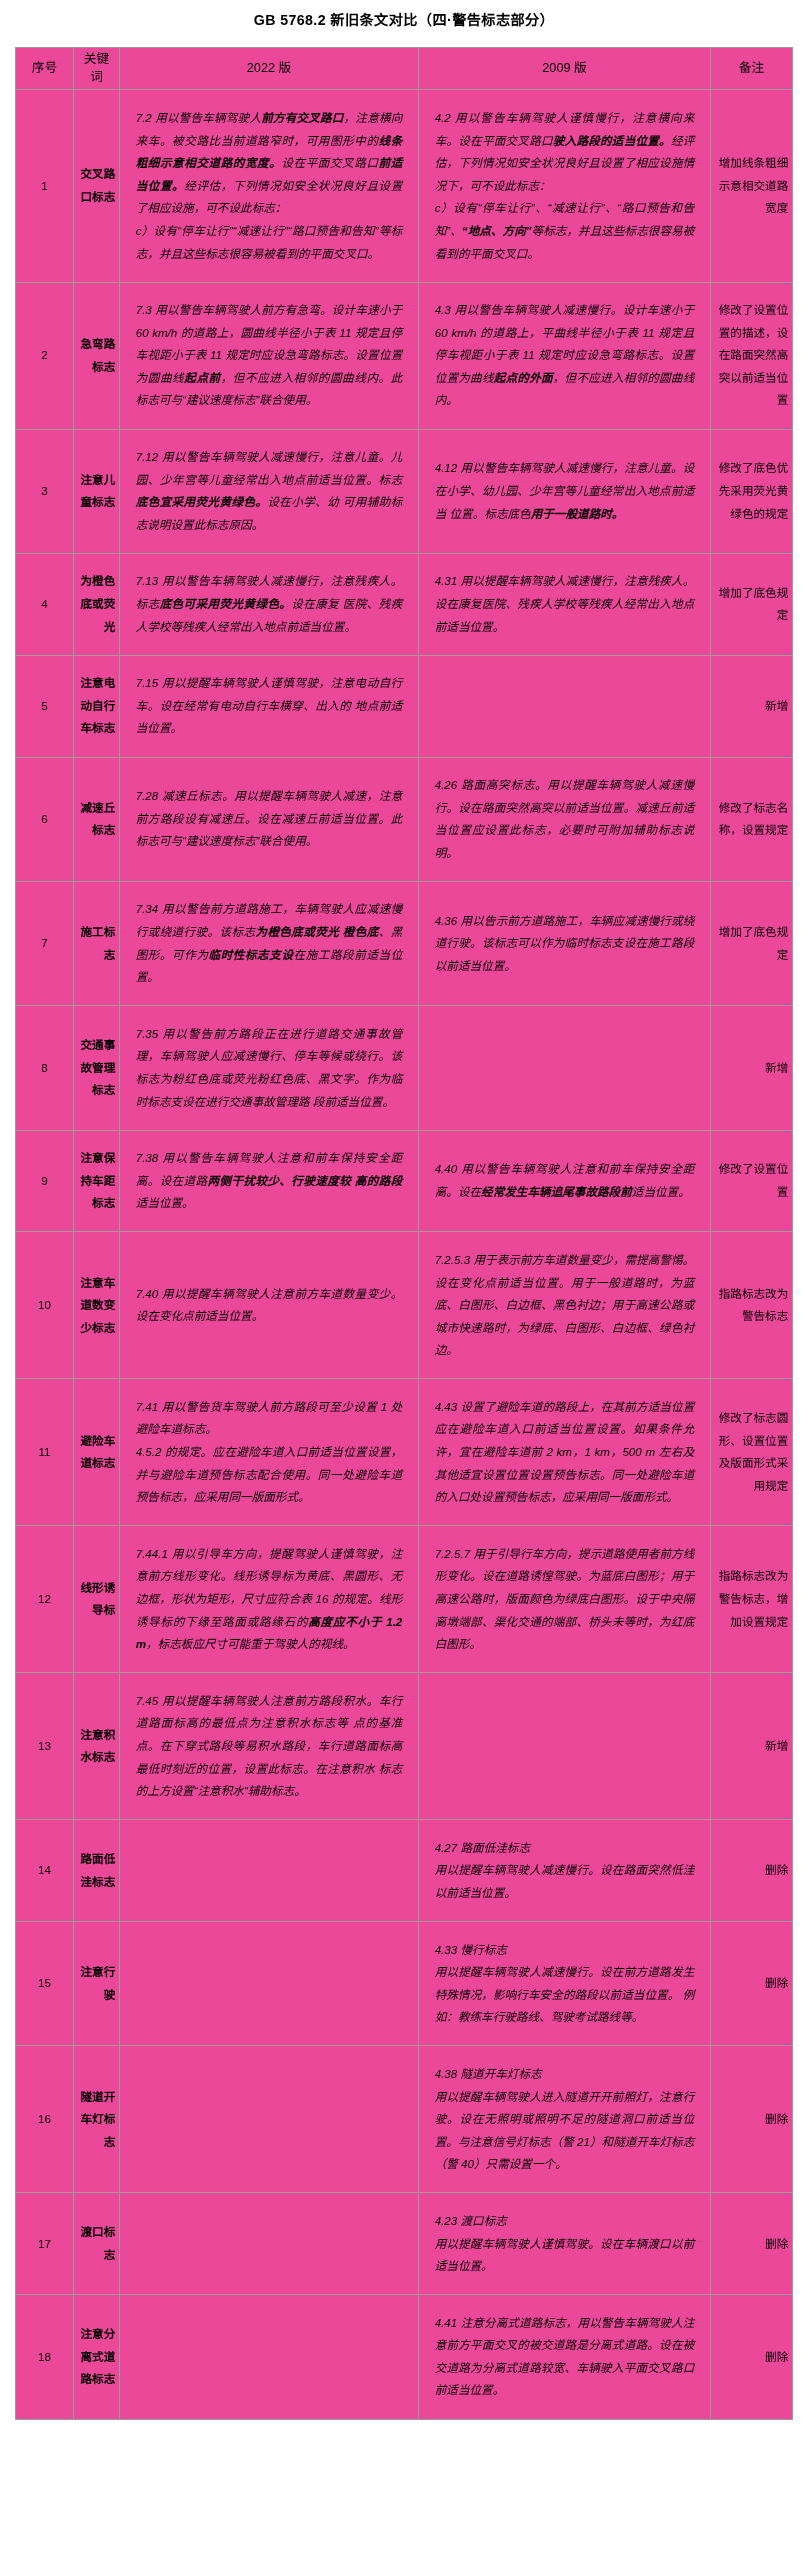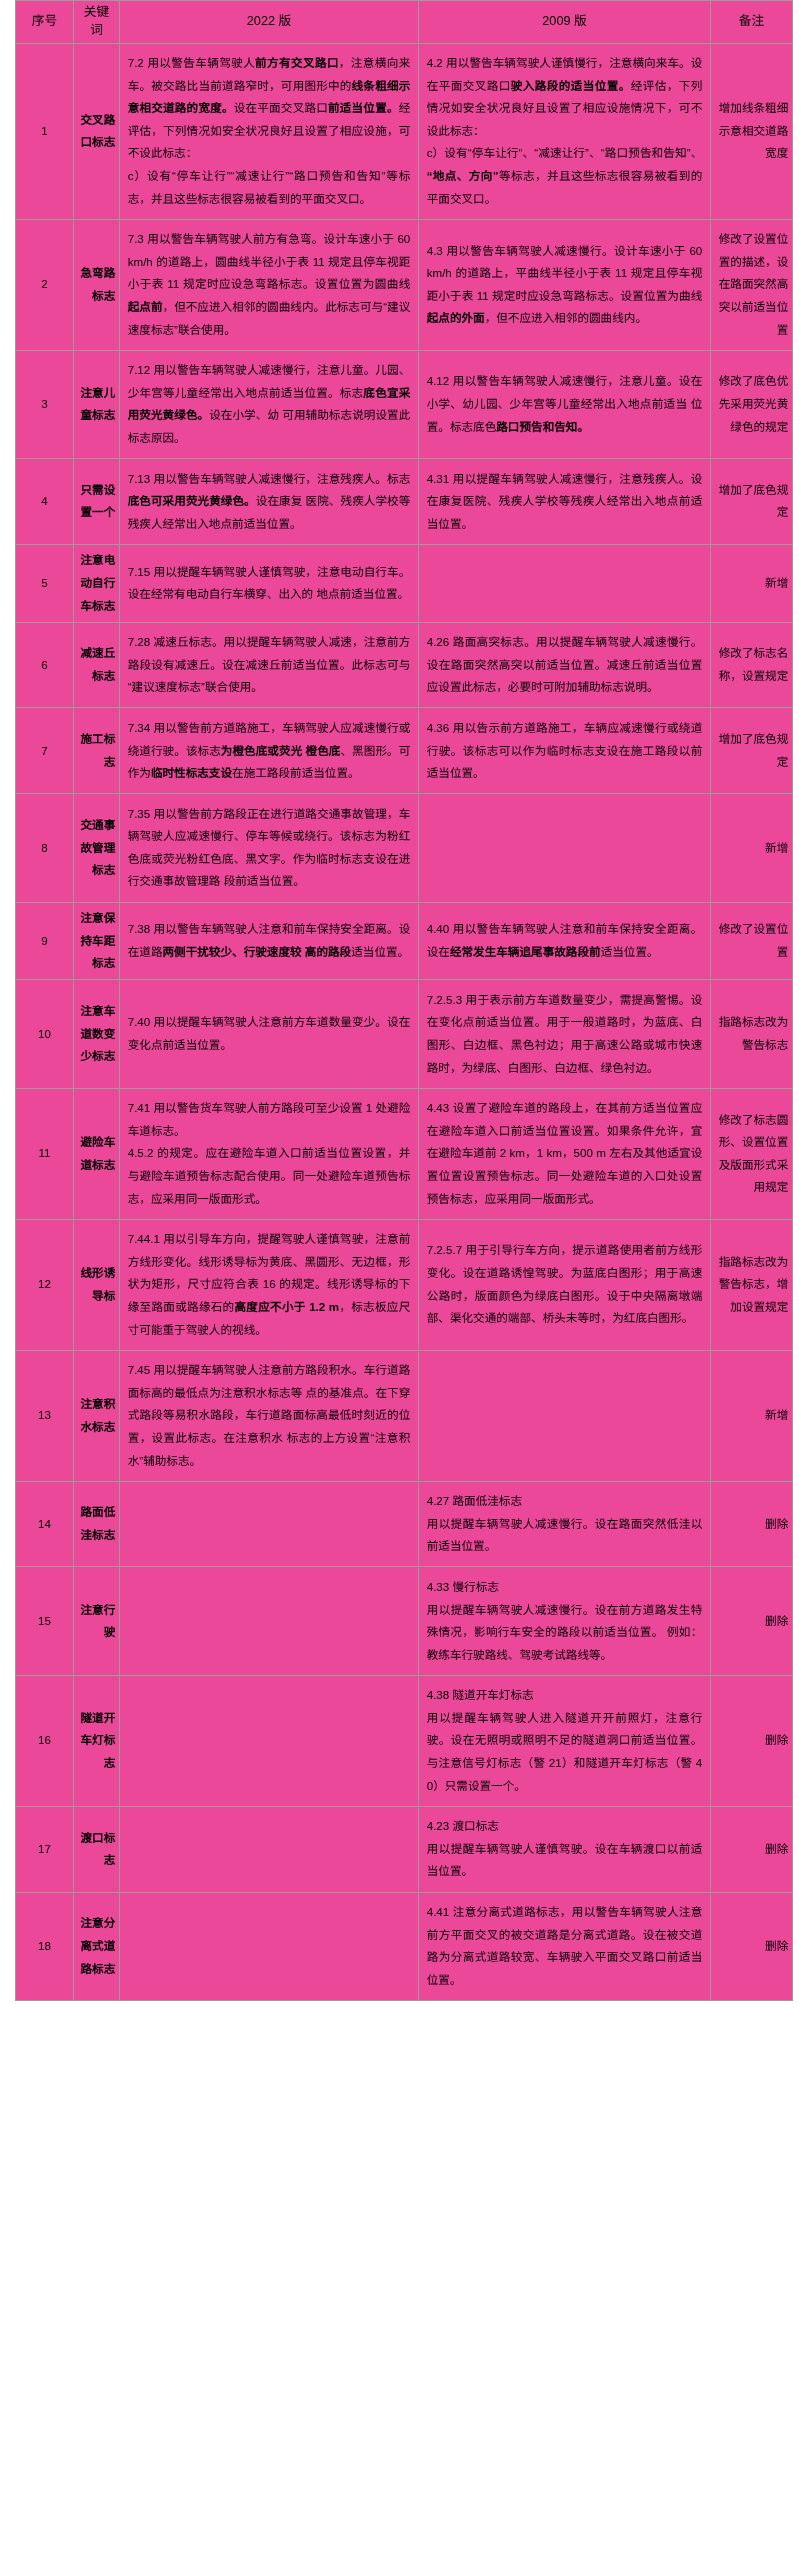--- a/index.html
+++ b/index.html
@@ -71,31 +71,33 @@
   }
   td.body {
     text-align: left;
   }
   td.note {
     text-align: right;
     font-size: 11.6px;
     line-height: 1.95;
   }
   td.body p {
-    margin: 4px;
+    margin: 12px;
     text-align: justify;
     text-justify: inter-ideograph;
+    font-style: italic;
   }
   b, strong { font-weight: bold; }
 </style>
 </head>
 <body>
 
 <div class="page">
 
+  <div class="doc-title">GB 5768.2 新旧条文对比（四·警告标志部分）</div>
 
   <table class="cmp">
     <colgroup>
       <col class="c-seq">
         <col class="c-kw">
         <col class="c-2022">
         <col class="c-2009">
         <col class="c-note">
     </colgroup>
     <thead>
@@ -130,27 +132,27 @@
           </td>
           <td class="note">修改了设置位置的描述，设在路面突然高突以前适当位置</td>
         </tr>
         <tr>
           <td class="seq">3</td>
           <td class="kw">注意儿童标志</td>
           <td class="body">
             <p>7.12 用以警告车辆驾驶人减速慢行，注意儿童。儿园、少年宫等儿童经常出入地点前适当位置。标志<b>底色宜采用荧光黄绿色。</b>设在小学、幼 可用辅助标志说明设置此标志原因。</p>
           </td>
           <td class="body">
-            <p>4.12 用以警告车辆驾驶人减速慢行，注意儿童。设在小学、幼儿园、少年宫等儿童经常出入地点前适当 位置。标志底色<b>路口预告和告知。</b></p>
+            <p>4.12 用以警告车辆驾驶人减速慢行，注意儿童。设在小学、幼儿园、少年宫等儿童经常出入地点前适当 位置。标志底色<b>用于一般道路时。</b></p>
           </td>
           <td class="note">修改了底色优先采用荧光黄绿色的规定</td>
         </tr>
         <tr>
           <td class="seq">4</td>
-          <td class="kw">只需设置一个</td>
+          <td class="kw">为橙色底或荧光</td>
           <td class="body">
             <p>7.13 用以警告车辆驾驶人减速慢行，注意残疾人。标志<b>底色可采用荧光黄绿色。</b>设在康复 医院、残疾人学校等残疾人经常出入地点前适当位置。</p>
           </td>
           <td class="body">
             <p>4.31 用以提醒车辆驾驶人减速慢行，注意残疾人。设在康复医院、残疾人学校等残疾人经常出入地点前适当位置。</p>
           </td>
           <td class="note">增加了底色规定</td>
         </tr>
         <tr>
           <td class="seq">5</td>

